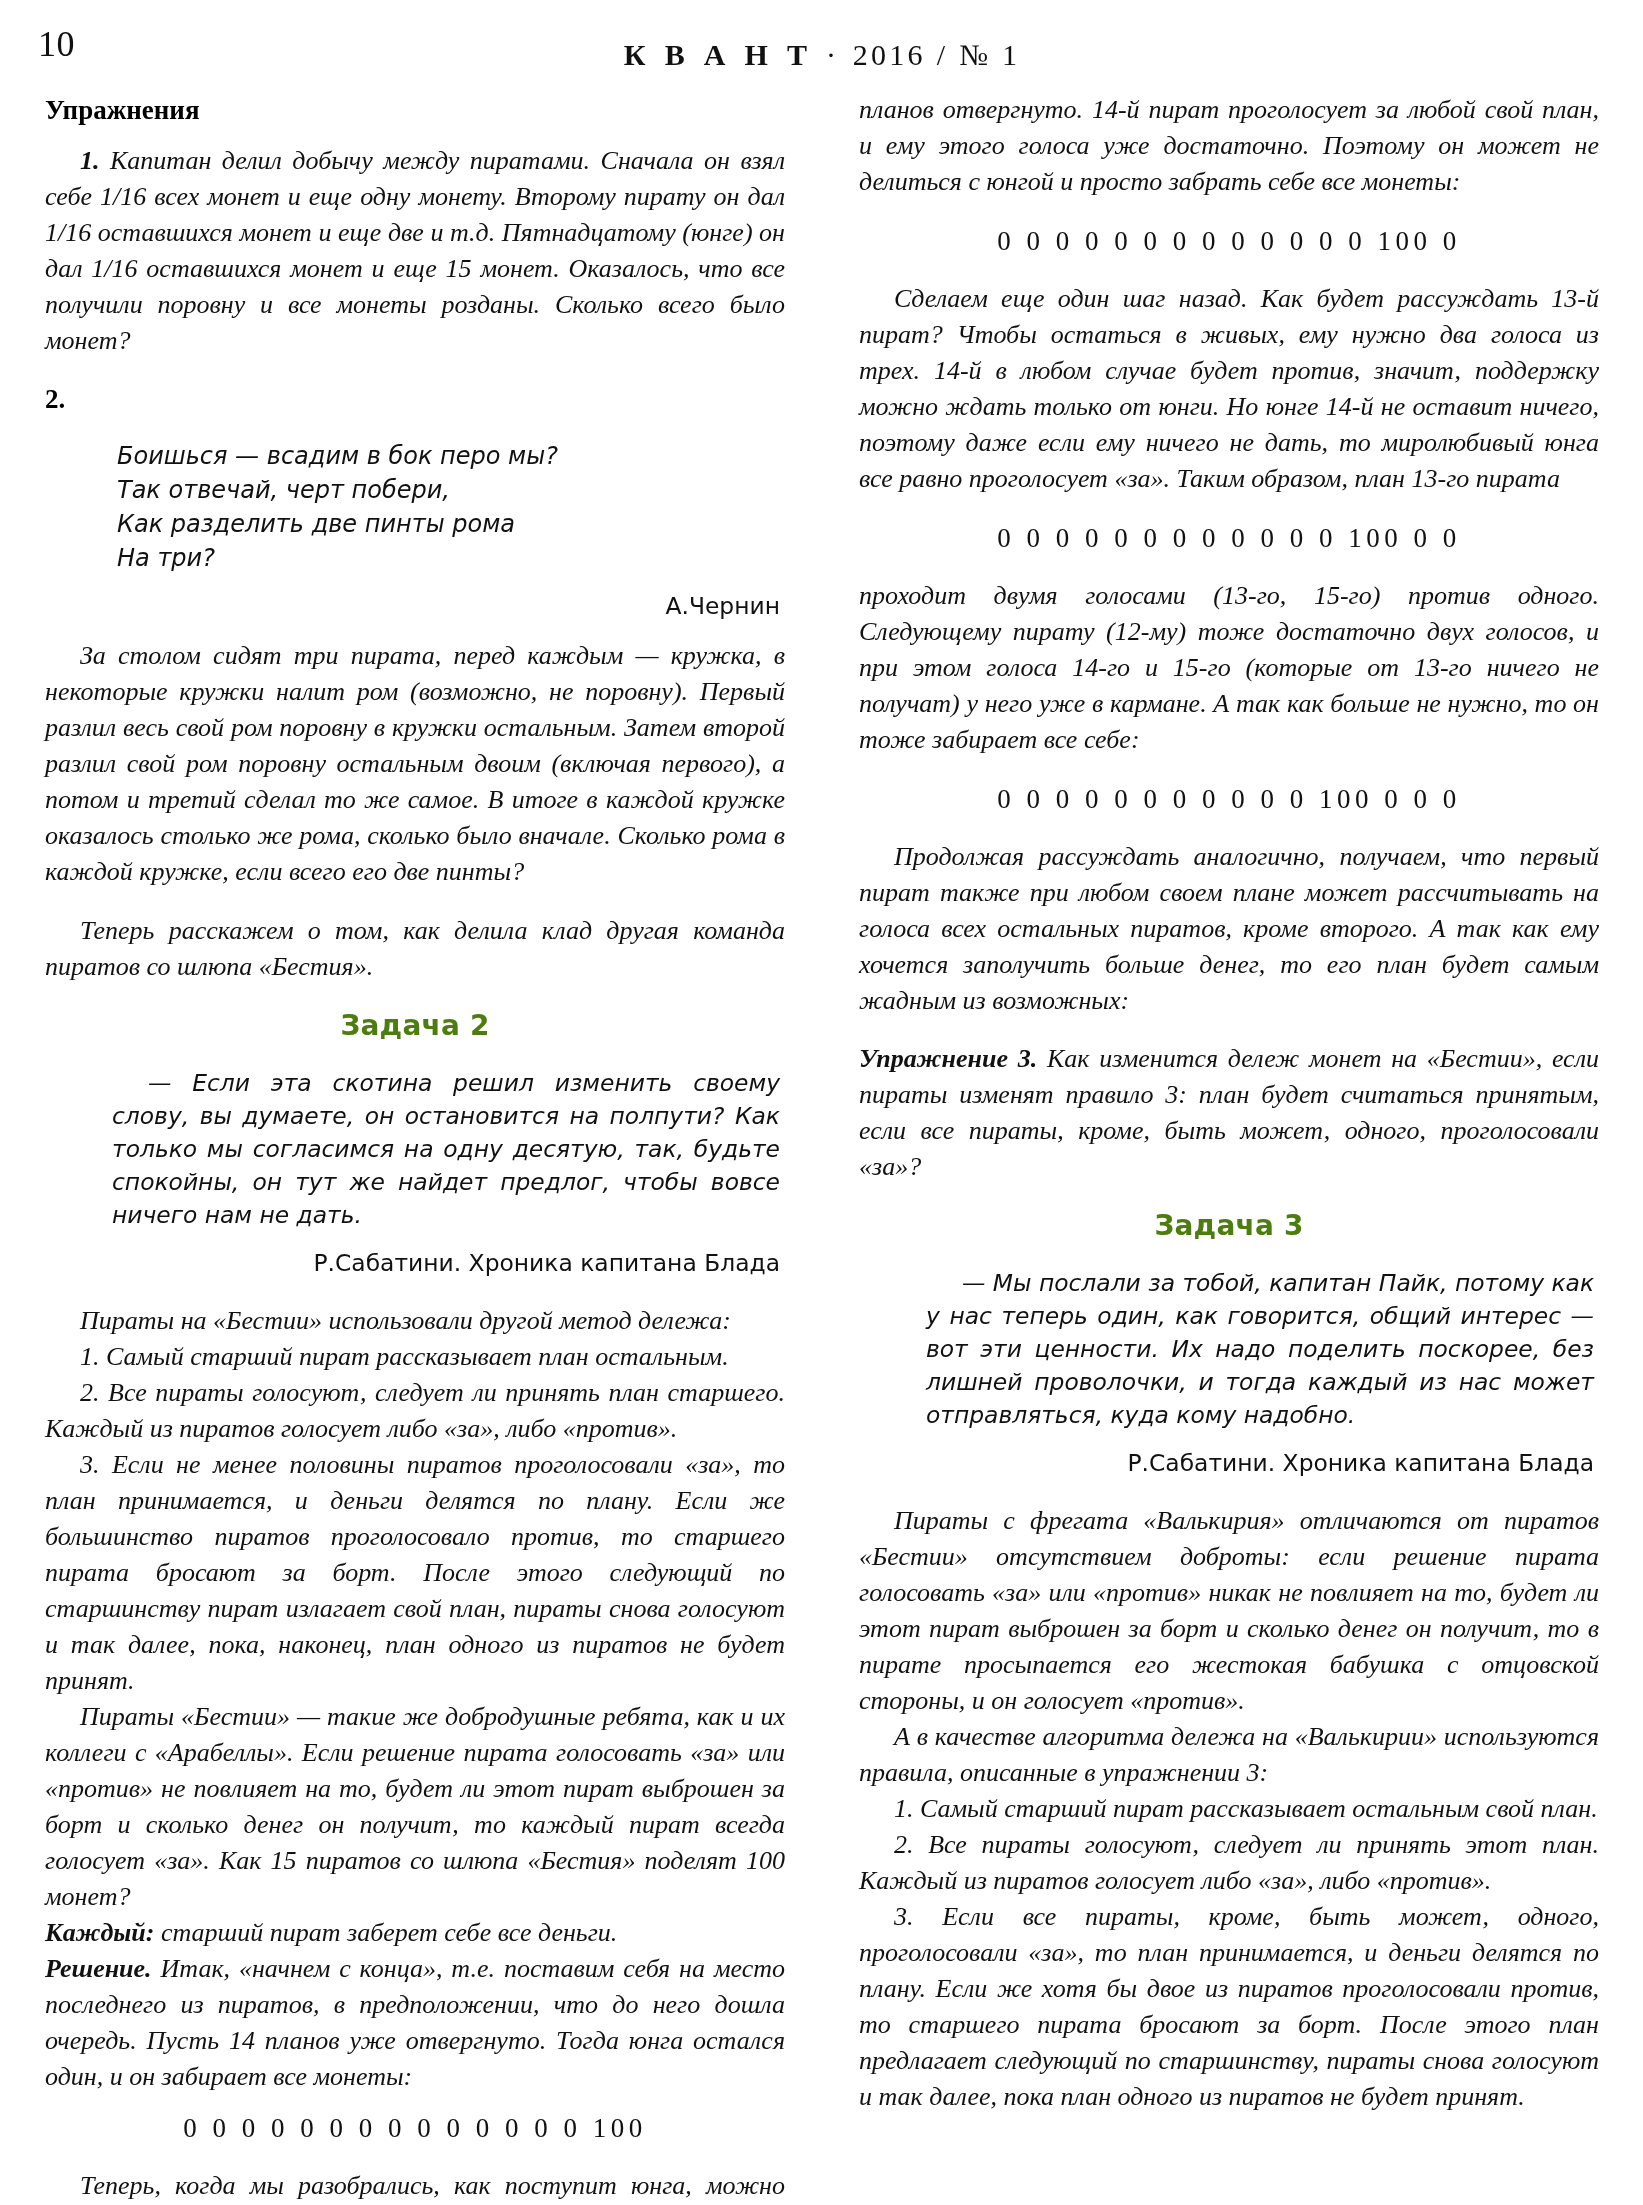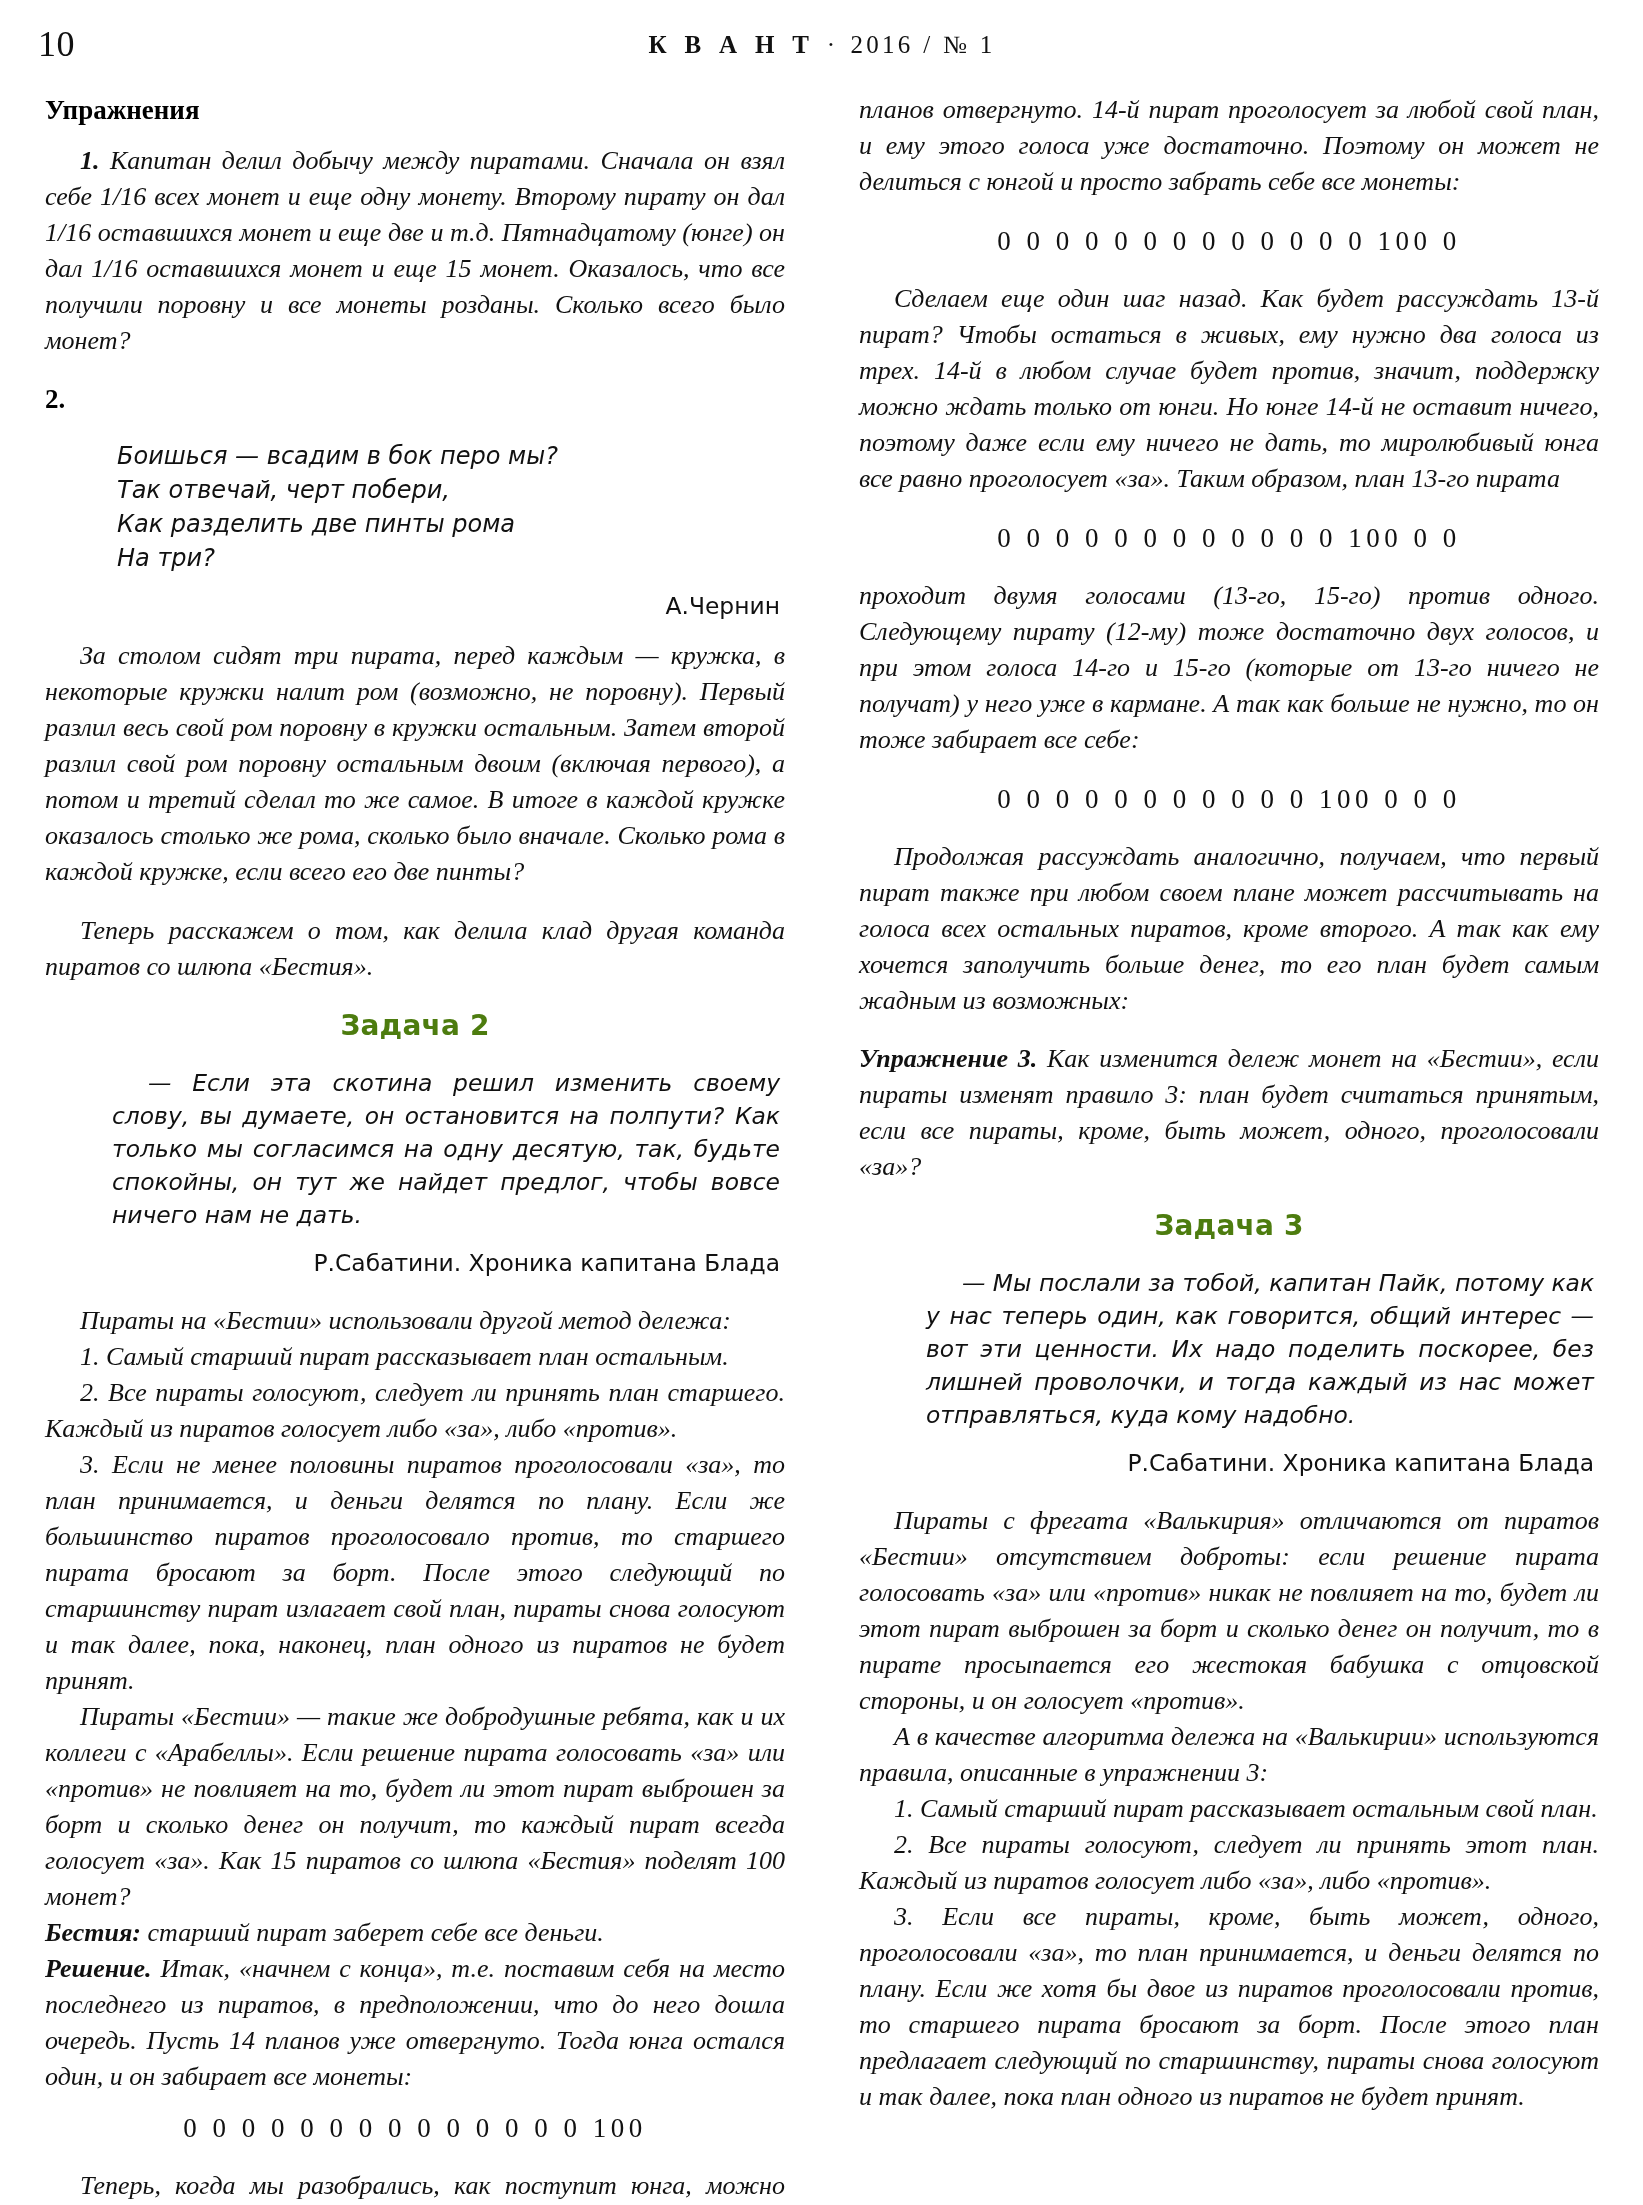--- a/index.html
+++ b/index.html
@@ -40,25 +40,25 @@
     top: 0;
     font-family: "Liberation Serif", "DejaVu Serif", serif;
     font-size: 36px;
     line-height: 43px;
     letter-spacing: 0.4px;
     color: #111;
   }
   .journal-line {
     position: absolute;
     left: 0;
-    top: 5px;
+    top: 15px;
     width: 1644px;
     text-align: center;
     font-family: "Liberation Serif", "DejaVu Serif", serif;
-    font-size: 25px;
+    font-size: 30px;
     line-height: 33px;
     font-weight: 700;
     letter-spacing: 5.8px;
     color: #111;
   }
   .journal-line .issue {
     font-weight: 400;
     letter-spacing: 3.3px;
   }
 
@@ -213,21 +213,21 @@
 
       <p class="body-par mt-m">Пираты на «Бестии» использовали другой метод дележа:</p>
 
       <p class="body-par">1. Самый старший пират рассказывает план остальным.</p>
       <p class="body-par">2. Все пираты голосуют, следует ли принять план старшего. Каждый из пиратов голосует либо «за», либо «против».</p>
       <p class="body-par">3. Если не менее половины пиратов проголосовали «за», то план принимается, и деньги делятся по плану. Если же большинство пиратов проголосовало против, то старшего пирата бросают за борт. После этого следующий по старшинству пират излагает свой план, пираты снова голосуют и так далее, пока, наконец, план одного из пиратов не будет принят.</p>
 
       <p class="body-par">Пираты «Бестии» — такие же добродушные ребята, как и их коллеги с «Арабеллы». Если решение пирата голосовать «за» или «против» не повлияет на то, будет ли этот пират выброшен за борт и сколько денег он получит, то каждый пират всегда голосует «за». Как 15 пиратов со шлюпа «Бестия» поделят 100 монет?</p>
 
       <p class="body-par noindent">
-        <span class="lead">Бестия:</span><span> старший пират заберет себе все деньги.</span>
+        <span class="lead">Каждый:</span><span> старший пират заберет себе все деньги.</span>
       </p>
 
       <p class="body-par noindent">
         <span class="lead">Решение.</span><span> Итак, «начнем с конца», т.е. поставим себя на место последнего из пиратов, в предположении, что до него дошла очередь. Пусть 14 планов уже отвергнуто. Тогда юнга остался один, и он забирает все монеты:</span>
       </p>
 
       <div class="coin-row mt-s mb-s">0 0 0 0 0 0 0 0 0 0 0 0 0 0 100</div>
 
       <p class="body-par mt-xs">Теперь, когда мы разобрались, как поступит юнга, можно мысленно вернуться на шаг назад. Пусть 13</p>
 

